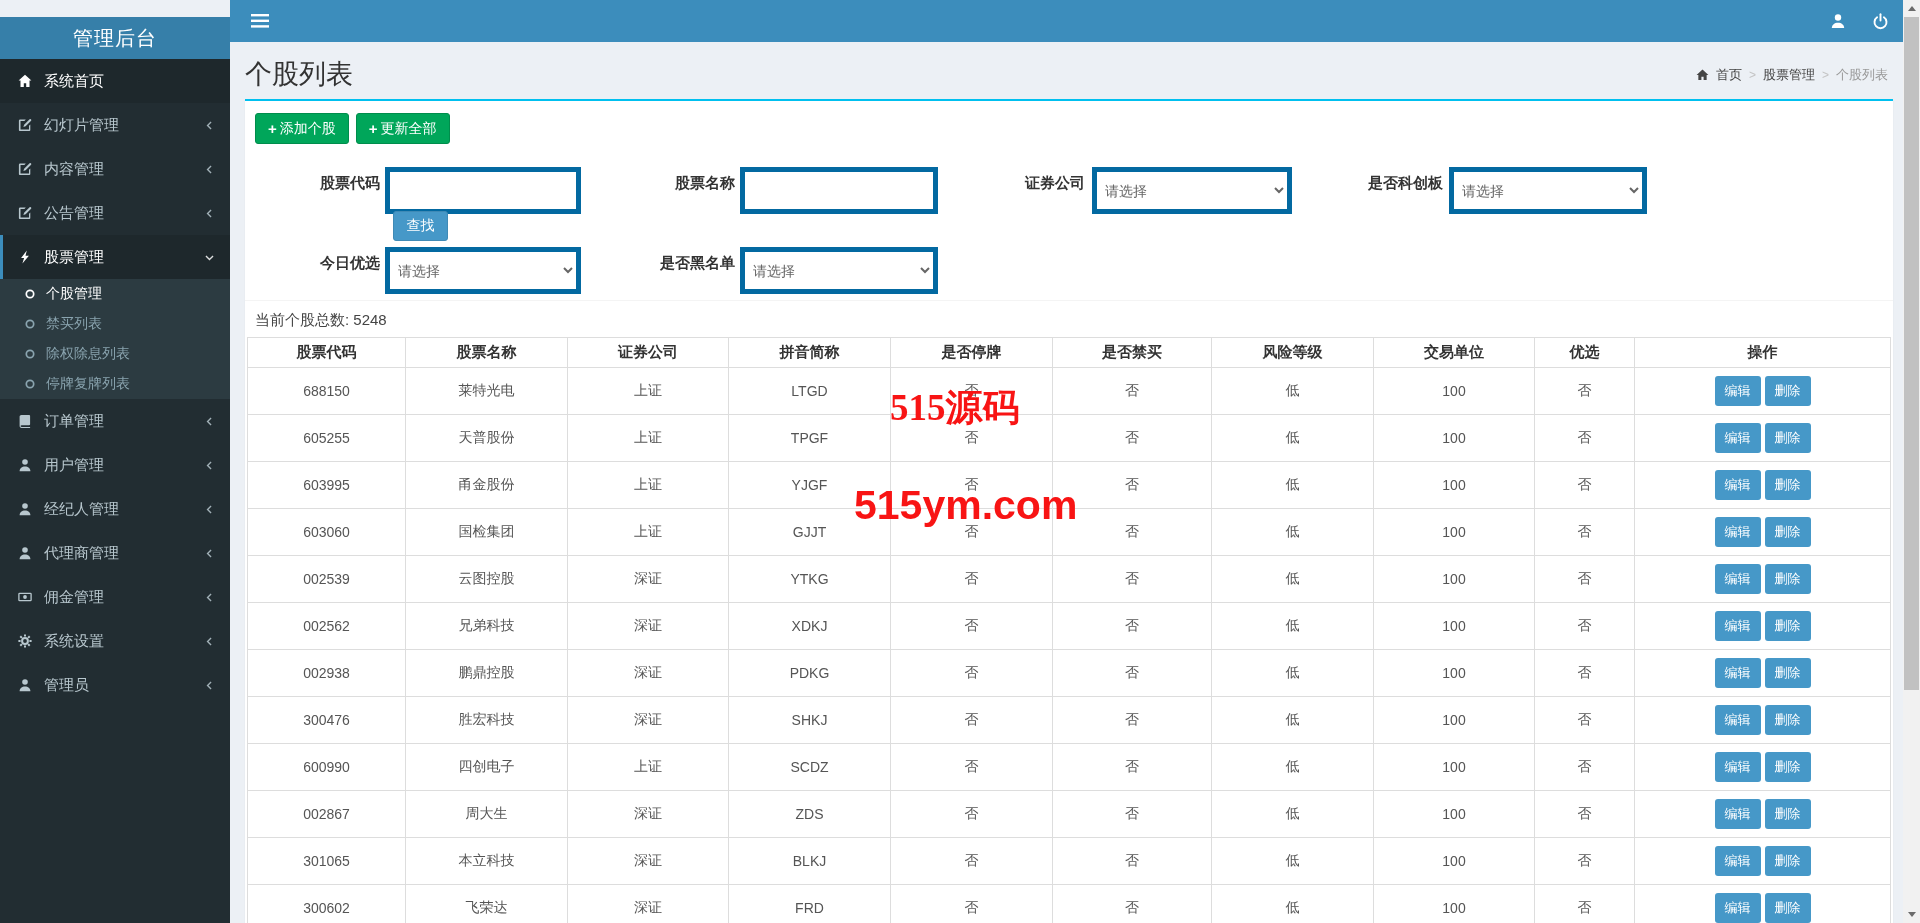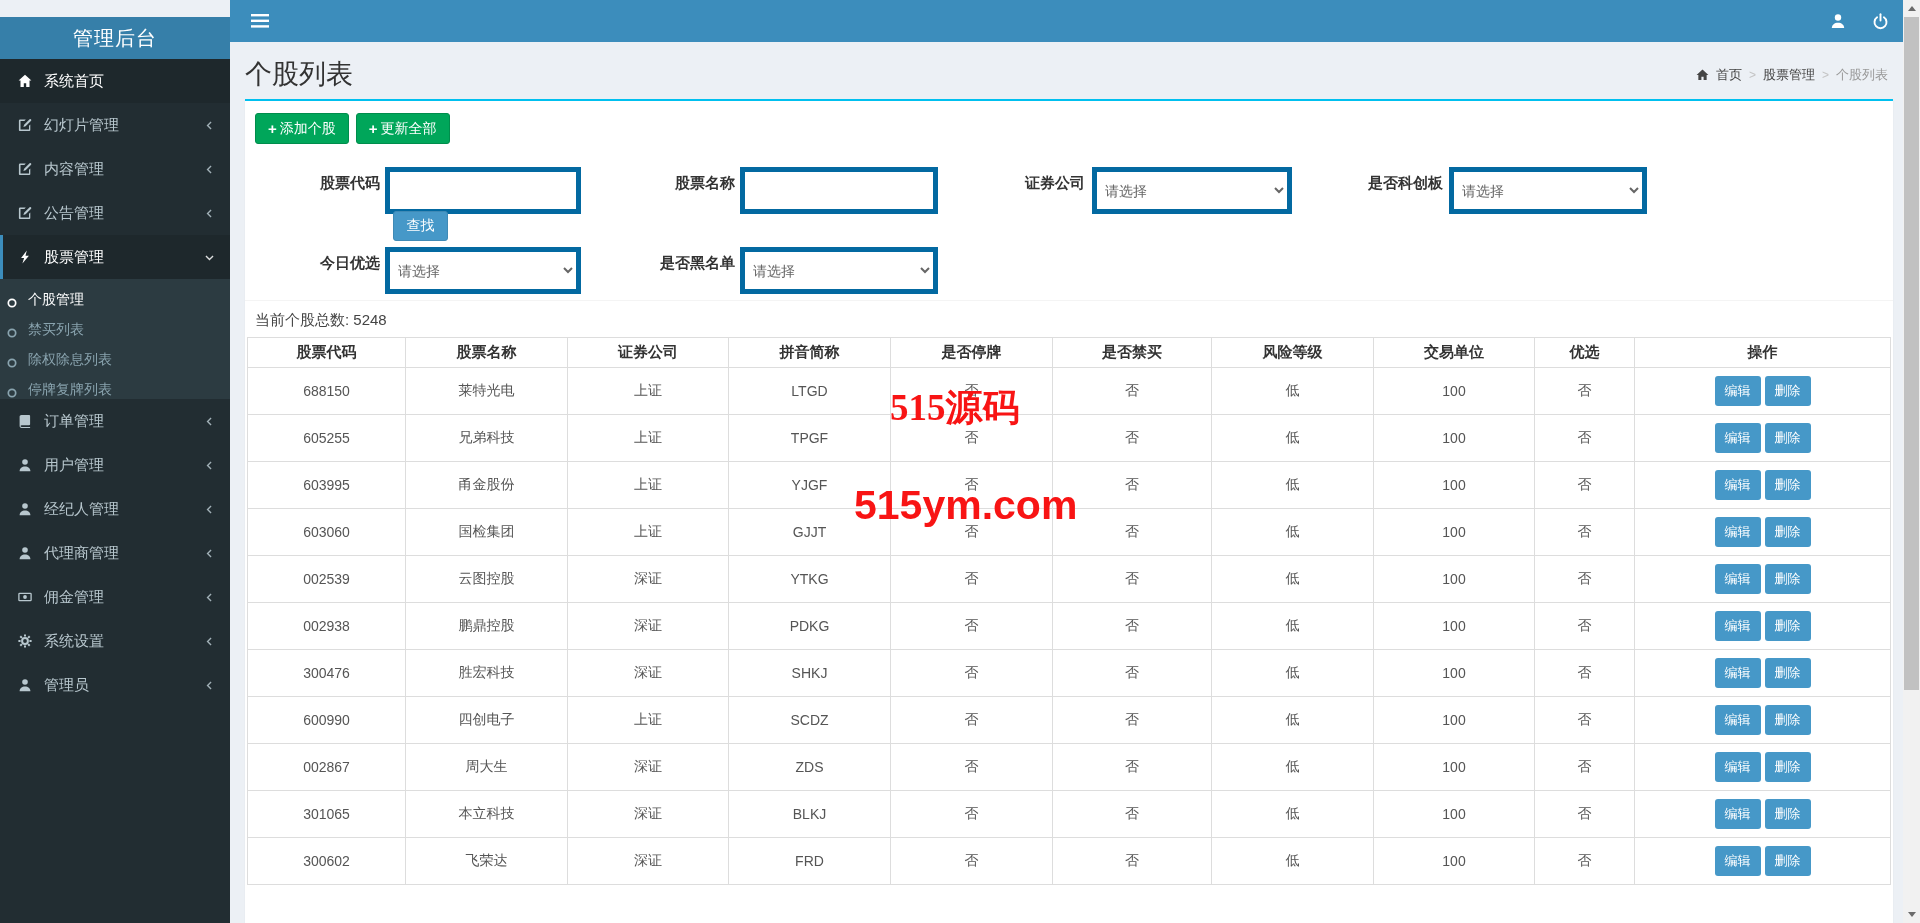--- a/index.html
+++ b/index.html
@@ -10,21 +10,21 @@
   .sidebar { position:absolute; left:0; top:0; width:230px; height:923px; background:#222d32; z-index:5;margin-top:17px; }
   .logo { height:42px; background:#367fa9; color:#fff; font-size:20px; display:flex; align-items:center; justify-content:center; letter-spacing:1px; }
   .menu { list-style:none; }
   .menu-item { height:44px; display:flex; align-items:center; padding:0 15px 0 15px; color:#b8c7ce; font-size:15px; cursor:pointer; border-left:3px solid transparent; }
   .menu-item .mi-icon { width:26px; display:flex; align-items:center; color:inherit; flex:0 0 26px; }
   .menu-item .mi-label { flex:1 1 auto; }
   .menu-item .mi-arrow { margin-left:auto; display:flex; align-items:center; opacity:.85; }
   .menu-item.highlight { background:#1e282c; color:#fff; }
   .menu-item.active { background:#1e282c; color:#fff; border-left-color:#3c8dbc; }
   .submenu { list-style:none; background:#2c3b41; }
-  .submenu-item { height:30px; display:flex; align-items:flex-end; padding-left:6px; color:#8aa4af; font-size:14px; cursor:pointer; }
+  .submenu-item { height:30px; display:flex; align-items:center; padding-left:24px; color:#8aa4af; font-size:14px; cursor:pointer; }
   .submenu-item .smi-icon { width:22px; display:flex; align-items:center; }
   .submenu-item.active { color:#fff; }
   svg { display:block; }
 
   
   .topbar { position:absolute; left:230px; top:0; right:17px; height:42px; background:#3c8dbc; z-index:4; display:flex; align-items:center; }
   .hamburger { margin-left:15px; cursor:pointer; padding:6px; }
   .topbar-right { margin-left:auto; display:flex; align-items:center; gap:26px; padding-right:14px; }
   .tb-icon { color:#fff; cursor:pointer; display:flex; align-items:center; }
 
@@ -405,21 +405,21 @@
               <td>LTGD</td>
               <td>否</td>
               <td>否</td>
               <td>低</td>
               <td>100</td>
               <td>否</td>
               <td><button class="btn-op">编辑</button><button class="btn-op">删除</button></td>
             </tr>
             <tr>
               <td>605255</td>
-              <td>兄弟科技</td>
+              <td>天普股份</td>
               <td>上证</td>
               <td>TPGF</td>
               <td>否</td>
               <td>否</td>
               <td>低</td>
               <td>100</td>
               <td>否</td>
               <td><button class="btn-op">编辑</button><button class="btn-op">删除</button></td>
             </tr>
             <tr>
@@ -444,20 +444,32 @@
               <td>低</td>
               <td>100</td>
               <td>否</td>
               <td><button class="btn-op">编辑</button><button class="btn-op">删除</button></td>
             </tr>
             <tr>
               <td>002539</td>
               <td>云图控股</td>
               <td>深证</td>
               <td>YTKG</td>
+              <td>否</td>
+              <td>否</td>
+              <td>低</td>
+              <td>100</td>
+              <td>否</td>
+              <td><button class="btn-op">编辑</button><button class="btn-op">删除</button></td>
+            </tr>
+            <tr>
+              <td>002562</td>
+              <td>兄弟科技</td>
+              <td>深证</td>
+              <td>XDKJ</td>
               <td>否</td>
               <td>否</td>
               <td>低</td>
               <td>100</td>
               <td>否</td>
               <td><button class="btn-op">编辑</button><button class="btn-op">删除</button></td>
             </tr>
             <tr>
               <td>002938</td>
               <td>鹏鼎控股</td>

